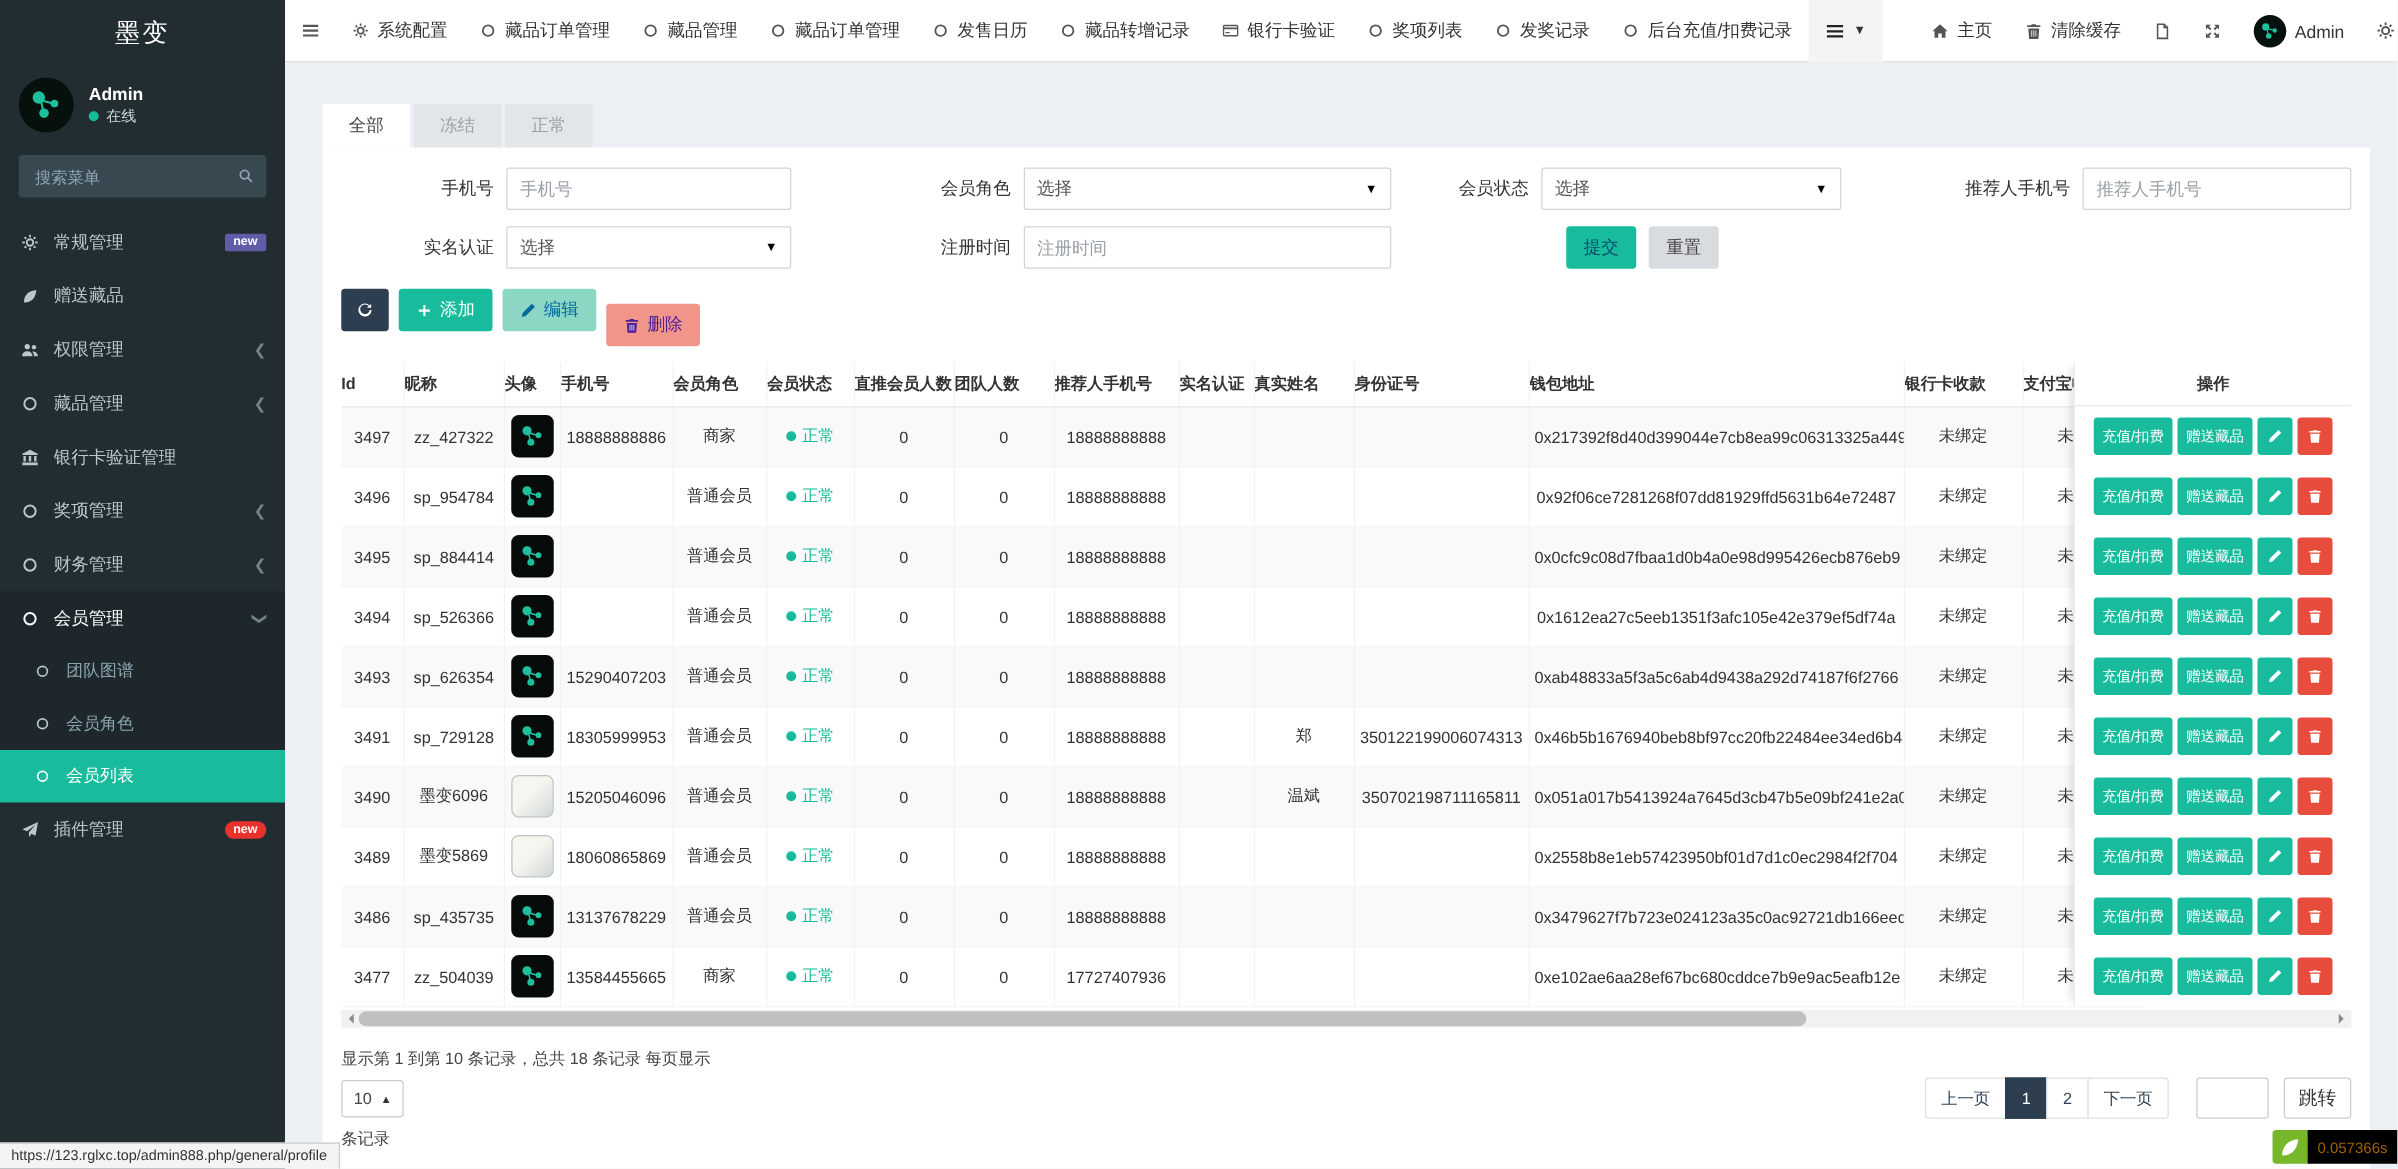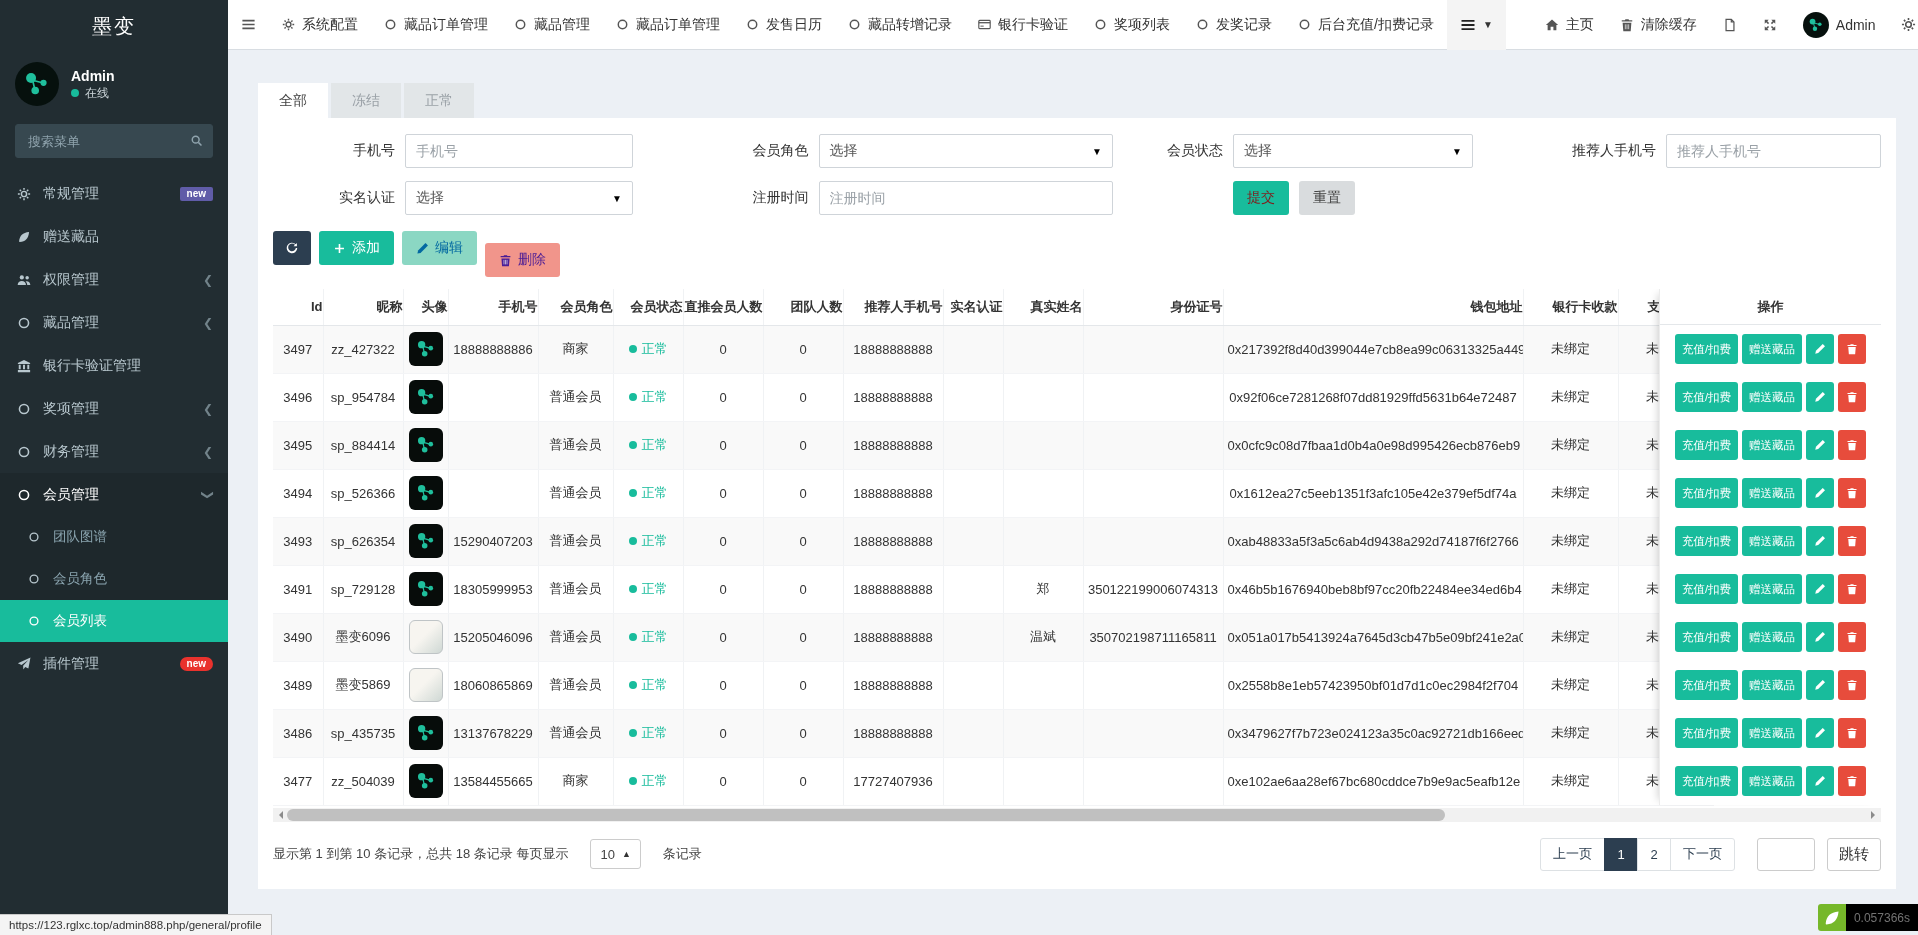--- a/index.html
+++ b/index.html
@@ -59,34 +59,34 @@
   .frow { display:flex; margin-bottom:13px; }
   .fgroup { display:flex; align-items:center; }
   .fgroup .flabel { text-align:right; font-size:14px; color:#333; padding-right:10px; white-space:nowrap; }
   .c1 { width:360px; } .c2 { width:480px; } .c3 { width:420px; } .c4 { width:348px; }
   .lw1 { width:132px; } .lw2 { width:186px; } .lw3 { width:120px; } .lw4 { width:137px; }
   .fctrl { height:34px; border:1px solid #cfd4d9; border-radius:2px; background:#fff; font-size:14px; font-family:inherit; color:#444; padding:0 10px; }
   .fctrl::placeholder { color:#9aa1a7; }
   .fselect { display:flex; align-items:center; justify-content:space-between; cursor:pointer; color:#555; }
   .fselect .caret-sm { color:#000; }
   .btn { border:none; border-radius:3px; height:34px; font-size:14px; font-family:inherit; cursor:pointer; display:inline-flex; align-items:center; gap:6px; padding:0 14px; }
-  .btn-submit { background:#18bc9c; color:#7f1d1d; }
+  .btn-submit { background:#18bc9c; color:#0c4a6e;margin-left:20px; }
   .btn-reset { background:#d9dcde; color:#444; margin-left:10px; }
 
   
   .toolbar { display:flex; gap:8px; margin:16px 0 12px; }
   .btn-dark { background:#2c3e50; color:#fff; width:38px; justify-content:center; padding:0; }
   .btn-teal { background:#18bc9c; color:#fff; }
   .btn-teal-dis { background:#8bd7c3; color:#0369a1; cursor:default; }
   .btn-red-dis { background:#f1958b; color:#4c1d95; cursor:default;margin-top:12px; }
 
   
   .table-wrap { position:relative; overflow:hidden; }
   table.grid { border-collapse:collapse; table-layout:fixed; width:1440px; }
-  .grid th { height:36px; font-size:13px; font-weight:bold; color:#333; text-align:right; border-bottom:1px solid #e4e7ea; border-right:1px solid #f0f2f4; white-space:nowrap; overflow:hidden; background:#fff; }
+  .grid th { height:36px; font-size:13px; font-weight:bold; color:#333; text-align:left; border-bottom:1px solid #e4e7ea; border-right:1px solid #f0f2f4; white-space:nowrap; overflow:hidden; background:#fff; }
   .grid td { height:48px; font-size:13px; color:#333; text-align:center; border-right:1px solid #f0f2f4; border-bottom:1px solid #f3f4f6; white-space:nowrap; overflow:hidden; padding:0 4px; }
   .grid tbody tr:nth-child(odd) { background:#f9f9f9; }
   .cell-wallet, .cell-idcard { font-size:12px; }
   .status-ok { color:#18bc9c; display:inline-flex; align-items:center; gap:5px; font-size:13px; }
   .av { width:34px; height:34px; border-radius:6px; margin:0 auto; display:flex; align-items:center; justify-content:center; }
   .av.molecule { background:#070c0a; }
   .av.molecule svg { width:28px; height:28px; }
   .av.photo { background:linear-gradient(135deg,#f7f5f0 45%,#cfd8d4 100%); border:1px solid #bfc4c6; }
   .ops-panel { position:absolute; top:0; right:0; width:222px; background:#fff; border-left:1px solid #ececec; box-shadow:-6px 0 8px -5px rgba(0,0,0,.18); }
   .ops-head { height:36px; line-height:36px; text-align:center; font-size:13px; font-weight:bold; border-bottom:1px solid #e4e7ea; }
@@ -99,37 +99,37 @@
   
   .hscroll { height:14px; background:#f1f1f1; position:relative; margin-top:2px; }
   .hs-arrow { position:absolute; top:0; width:14px; height:14px; background:#f1f1f1; display:flex; align-items:center; justify-content:center; cursor:pointer; }
   .hs-arrow.left { left:0; } .hs-arrow.right { right:0; }
   .tri-l { width:0; height:0; border:4px solid transparent; border-right-color:#8b8b8b; margin-right:2px; }
   .tri-r { width:0; height:0; border:4px solid transparent; border-left-color:#8b8b8b; margin-left:2px; }
   .hs-thumb { position:absolute; left:14px; top:1px; height:12px; width:72%; background:#c0c0c0; border-radius:7px; cursor:pointer; }
 
   
   .pagerow { display:flex; align-items:center; margin-top:16px; }
-  .pg-info { font-size:13px; color:#444; display:flex; align-items:center; gap:22px; }
+  .pg-info { font-size:13px; color:#444; display:flex; align-items:flex-start; gap:8px;flex-direction:column; }
   .size-select { display:inline-flex; align-items:center; gap:7px; border:1px solid #ccc; border-radius:3px; background:#fff; height:30px; padding:0 9px; font-size:13px; cursor:pointer; }
   .size-select .caret-sm { font-size:9px; }
   .pager { margin-left:auto; display:flex; align-items:center; }
   .pg-btn { min-width:34px; height:33px; padding:0 12px; display:inline-flex; align-items:center; justify-content:center; border:1px solid #dde1e4; background:#fff; color:#2c3e50; font-size:13px; cursor:pointer; margin-left:-1px; }
   .pg-btn.first { border-radius:3px 0 0 3px; margin-left:0; }
   .pg-btn.last { border-radius:0 3px 3px 0; }
   .pg-btn.active { background:#2c3e50; border-color:#2c3e50; color:#fff; }
   .jump-input { width:58px; height:33px; border:1px solid #ccc; border-radius:3px; margin-left:22px; font-size:13px; padding:0 8px; font-family:inherit; }
   .jump-btn { height:33px; border:1px solid #ccc; background:#fff; border-radius:3px; margin-left:12px; padding:0 11px; font-size:15px; color:#333; font-family:inherit; cursor:pointer; }
 
   
   .status-url { position:absolute; left:0; bottom:0; background:#f4f4f4; border:1px solid #c9c9c9; border-left:none; border-bottom:none; font-size:11.5px; color:#333; padding:4px 9px; z-index:50; }
   .perf-badge { position:absolute; right:0; bottom:4px; display:flex; align-items:stretch; z-index:50; cursor:pointer; }
   .perf-leaf { width:28px; background:#76b82a; display:flex; align-items:center; justify-content:center; border-radius:3px 0 0 3px; }
   .perf-leaf svg { width:18px; height:18px; }
-  .perf-time { background:#000; color:#737373; font-size:12px; display:flex; align-items:center; padding:0 8px; height:27px; }
+  .perf-time { background:#000; color:#a16207; font-size:12px; display:flex; align-items:center; padding:0 8px; height:27px; }
 </style>
 </head>
 <body>
 
 <aside id="sidebar">
   <div class="logo">
       <span>墨变</span>
     </div>
   <div class="user-panel">
     <span class="side-avatar">

